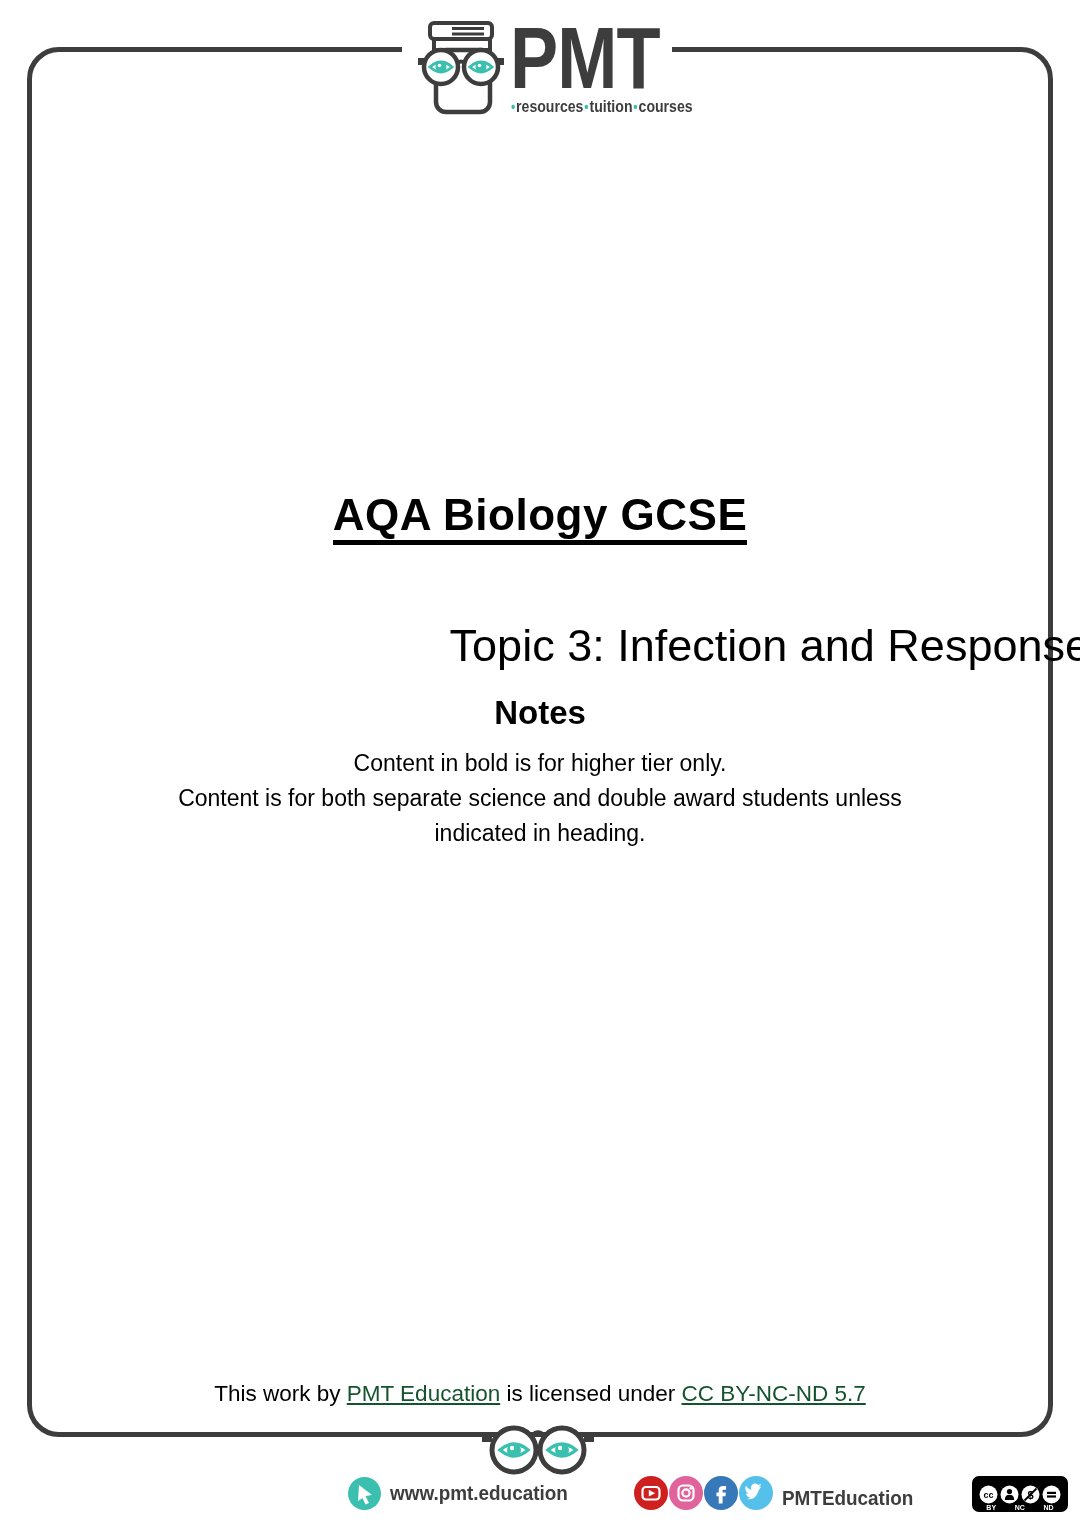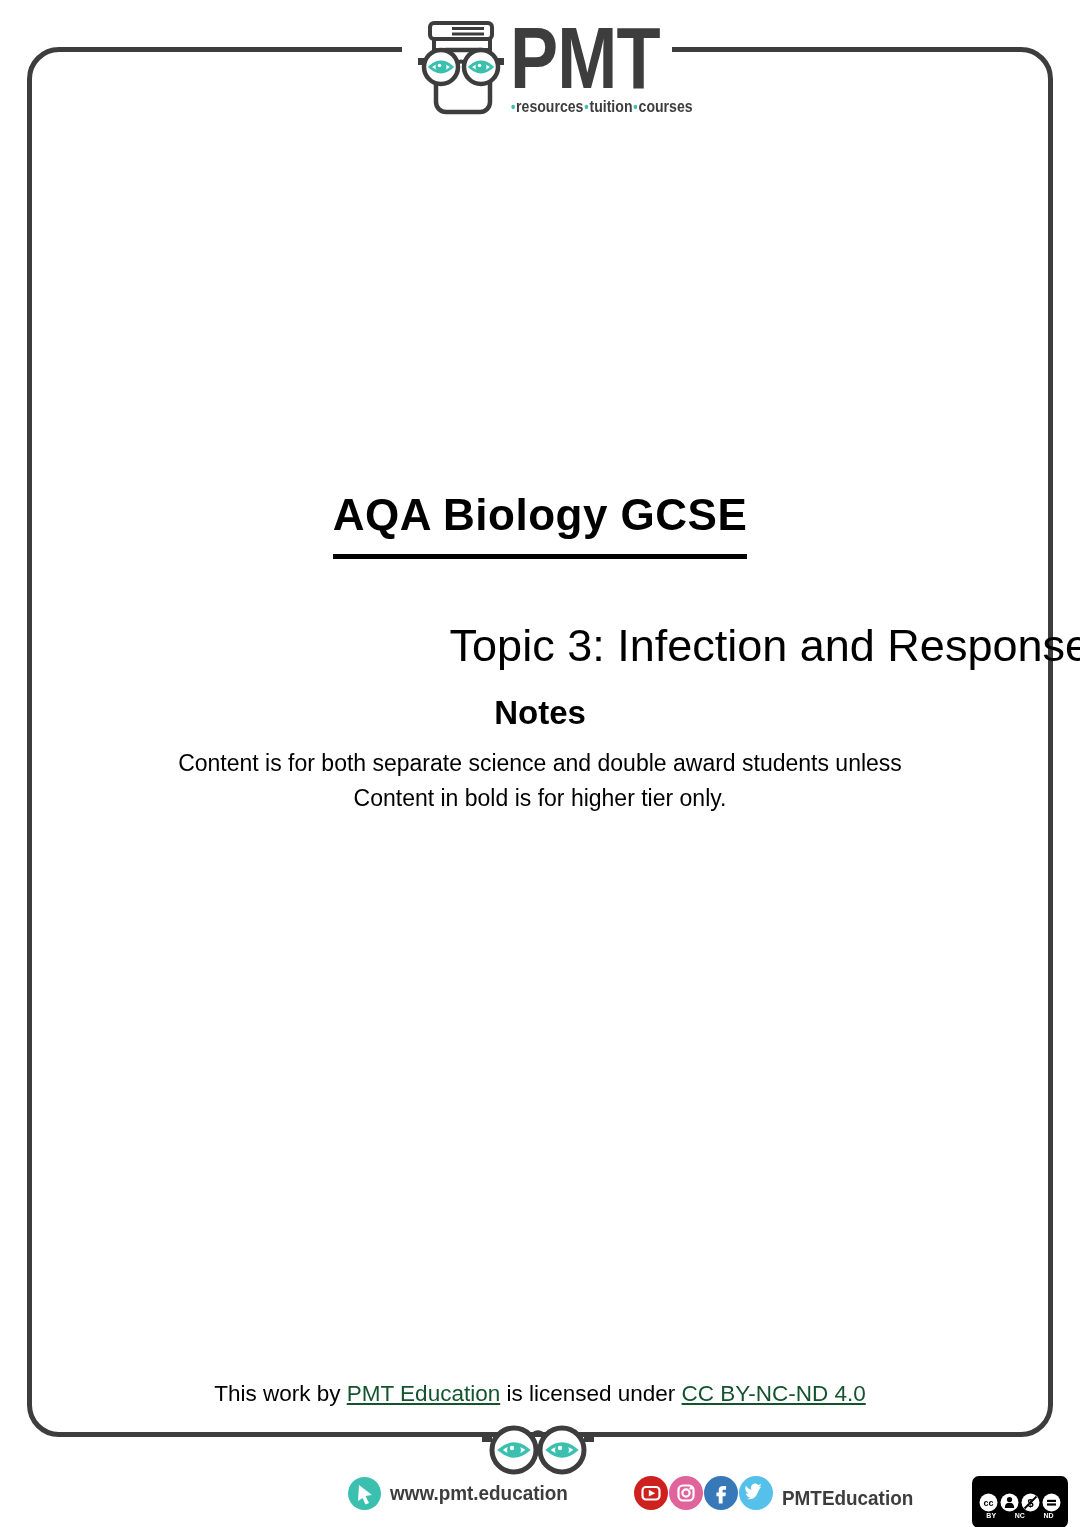--- a/index.html
+++ b/index.html
@@ -14,21 +14,21 @@
   .logo-book{width:86px;height:96px;}
   .logo-textcol{margin-left:6px;display:flex;flex-direction:column;align-items:flex-start;}
   .logo-brand{font-size:88px;line-height:76px;font-weight:600;color:#3d3d3d;
               transform:scaleX(0.82);transform-origin:left top;letter-spacing:-1px;}
   .logo-tagline{margin-top:2px;font-size:16px;font-weight:700;color:#3d3d3d;
                 transform:scaleX(0.88);transform-origin:left top;white-space:nowrap;}
   .logo-tagline .dot{color:#3bbfae;font-size:14px;padding:0 1px;}
   
   .title-wrap{position:absolute;left:0;top:490px;width:1080px;text-align:center;}
   .title{display:inline-block;font-size:44px;font-weight:700;border-bottom:5px solid #000;
-         padding-bottom:14px;letter-spacing:0.5px;}
+         padding-bottom:0;letter-spacing:0.5px;}
   .subtitle{position:absolute;left:0;top:620px;width:1080px;text-align:right;
             font-size:45px;font-weight:400;padding-left:10px;}
   .notes{position:absolute;left:0;top:694px;width:1080px;text-align:center;
          font-size:33px;font-weight:700;}
   .desc{position:absolute;left:0;top:746px;width:1080px;text-align:center;
         font-size:23px;line-height:35px;font-weight:400;}
   
   .license{position:absolute;left:0;top:1381px;width:1080px;text-align:center;font-size:22.5px;}
   .license a{color:#14532d;text-decoration:underline;cursor:pointer;}
   
@@ -37,21 +37,21 @@
   .footer{position:absolute;left:348px;top:1474px;display:flex;align-items:center;height:38px;}
   .site-group{display:flex;align-items:center;}
   .cursor-badge{width:33px;height:33px;}
   .site-text{margin-left:9px;font-size:21px;font-weight:700;color:#3d3d3d;
              transform:scaleX(0.9);transform-origin:left center;display:inline-block;}
   .social-group{display:flex;align-items:flex-end;margin-left:46px;}
   .social-icon{width:34px;height:34px;margin-right:1px;}
   .handle-text{margin-left:8px;font-size:21px;font-weight:700;color:#3d3d3d;
                transform:scaleX(0.9);transform-origin:left center;display:inline-block;}
   
-  .cc-badge{position:absolute;left:972px;top:1476px;width:96px;height:52px;background:#000;
+  .cc-badge{position:absolute;left:972px;top:1476px;width:96px;height:36px;background:#000;
             border-radius:7px;display:flex;flex-direction:column;align-items:center;
             justify-content:center;box-sizing:border-box;padding-top:8px;}
   .cc-circles{display:flex;align-items:center;gap:2px;}
   .cc-labels{display:flex;width:86px;justify-content:space-around;margin-top:0px;}
   .cc-labels span{color:#fff;font-size:7px;font-weight:700;line-height:8px;}
 </style>
 </head>
 <body>
 
 <div class="page">
@@ -92,26 +92,27 @@
       </div>
     </div>
   </div>
 
   <div class="title-wrap">
     <span class="title">AQA Biology GCSE</span>
   </div>
   <div class="subtitle">Topic 3: Infection and Response</div>
   <div class="notes">Notes</div>
   <div class="desc">
+    <div>Content in bold is for higher tier only.</div>
     <div>Content is for both separate science and double award students unless</div>
-    <div>Content in bold is for higher tier only.</div>
+    <div>indicated in heading.</div>
   </div>
 
   <div class="license">
-    <span>This work by </span><a>PMT Education</a><span> is licensed under </span><a>CC BY-NC-ND 4.0</a>
+    <span>This work by </span><a>PMT Education</a><span> is licensed under </span><a>CC BY-NC-ND 5.7</a>
   </div>
 
   <svg class="glasses" viewBox="0 0 112 58">
     <rect x="0" y="12" width="10" height="8" fill="#3d3d3d"></rect>
     <rect x="102" y="12" width="10" height="8" fill="#3d3d3d"></rect>
     <path d="M50 14 Q56 8 62 14" fill="none" stroke="#3d3d3d" stroke-width="5"></path>
     <circle cx="32" cy="28" r="22" fill="#fff" stroke="#3d3d3d" stroke-width="5"></circle>
     <circle cx="80" cy="28" r="22" fill="#fff" stroke="#3d3d3d" stroke-width="5"></circle>
     <path d="M18 28 Q32 16 46 28 Q32 40 18 28 Z" fill="none" stroke="#3bbfae" stroke-width="3.5"></path>
     <circle cx="32" cy="28" r="7" fill="#3bbfae"></circle>

